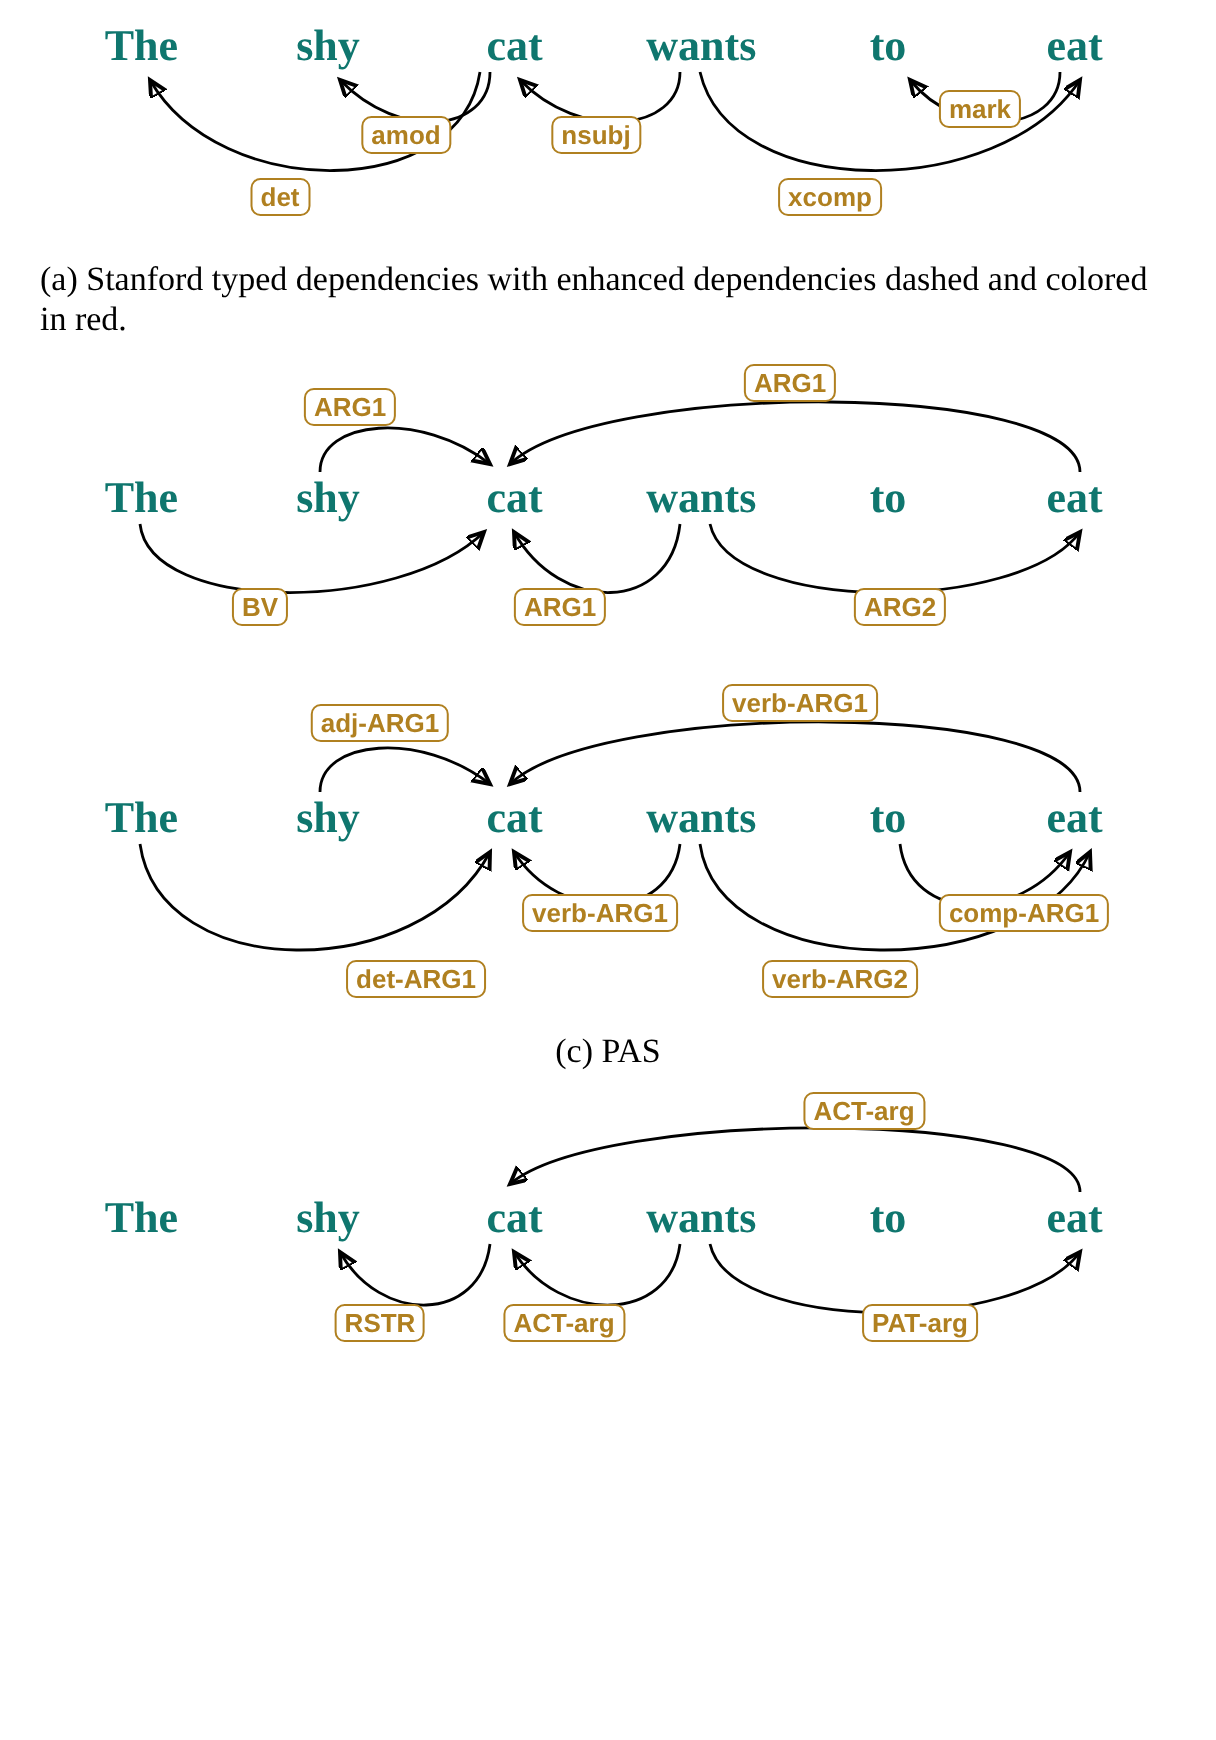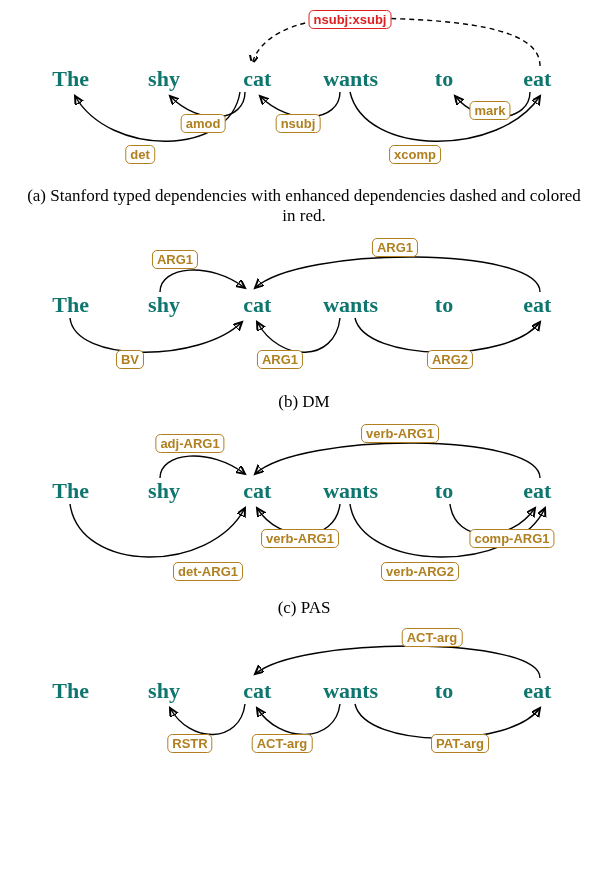--- a/index.html
+++ b/index.html
@@ -22,21 +22,21 @@
     padding: 0 4px;
   }
   .word {
     text-align: center;
     flex: 1;
   }
   .caption {
     font-family: 'Times New Roman', Georgia, serif;
     font-size: 17px;
     color: #000;
-    text-align: center;
+    text-align: left;
     margin: 4px 0 10px;
   }
   .caption-center {
     text-align: center;
   }
   .arc-area {
     position: relative;
     height: 60px;
   }
   .arc-area-top {
@@ -84,32 +84,20 @@
   }
   .arrow-head {
     fill: #000;
   }
 </style>
 </head>
 <body>
 
 <div class="diagram">
 
-  <div class="arc-area arc-area-top">
-    <svg class="arc dashed" style="left:0;top:0;width:568px;height:56px">
-      <defs>
-        <marker id="ahDash" markerWidth="8" markerHeight="8" refX="6" refY="3" orient="auto">
-          <path d="M0,0 L6,3 L0,6 Z" class="arrow-head"></path>
-        </marker>
-      </defs>
-      <path d="M 520 56 C 520 25, 470 8, 330 8"></path>
-      <path d="M 330 8 C 270 8, 238 30, 232 54" marker-end="url(#ahDash)"></path>
-    </svg>
-    <div class="label label-red" style="left:330px; top:0px;">nsubj:xsubj</div>
-  </div>
 
   <div class="words">
     <div class="word">The</div>
     <div class="word">shy</div>
     <div class="word">cat</div>
     <div class="word">wants</div>
     <div class="word">to</div>
     <div class="word">eat</div>
   </div>
 
@@ -163,21 +151,20 @@
       <path d="M 50 0 C 55 45, 180 45, 222 4" marker-end="url(#ah)"></path>
 
       <path d="M 320 0 C 315 45, 260 45, 237 4" marker-end="url(#ah)"></path>
 
       <path d="M 335 0 C 345 45, 490 45, 520 4" marker-end="url(#ah)"></path>
     </svg>
     <div class="label" style="left:110px; top:32px;">BV</div>
     <div class="label" style="left:260px; top:32px;">ARG1</div>
     <div class="label" style="left:430px; top:32px;">ARG2</div>
   </div>
-  <div class="caption caption-center">(b) DM</div>
 </div>
 
 <div class="diagram">
   <div class="arc-area arc-area-top">
     <svg class="arc" style="left:0;top:0;width:568px;height:56px">
       <path d="M 140 56 C 140 30, 190 25, 225 52" marker-end="url(#ah)"></path>
       <path d="M 520 56 C 520 10, 280 10, 235 52" marker-end="url(#ah)"></path>
     </svg>
     <div class="label" style="left:170px; top:12px;">adj-ARG1</div>
     <div class="label" style="left:380px; top:2px;">verb-ARG1</div>

